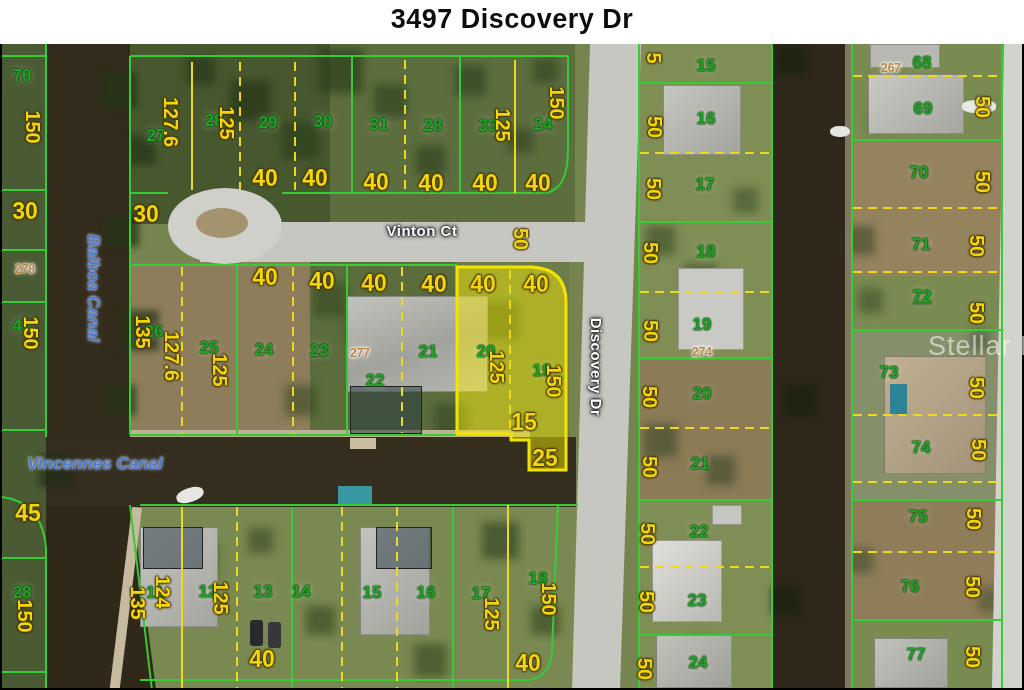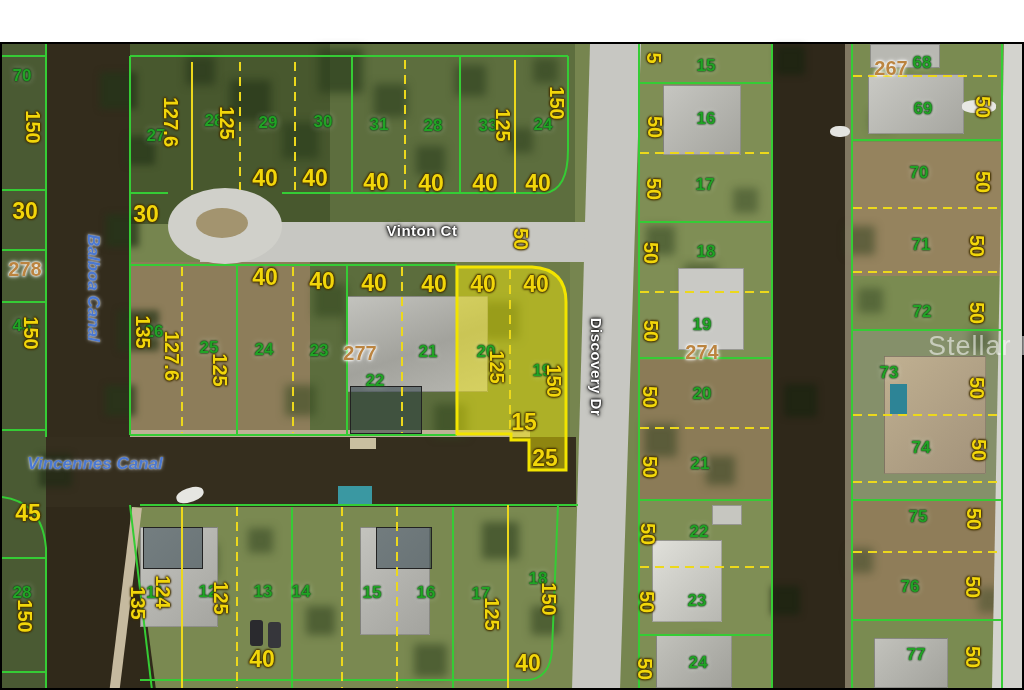--- a/index.html
+++ b/index.html
@@ -22,34 +22,37 @@
   svg.overlay{left:0;top:0;z-index:7;pointer-events:none;}
   #labels{left:0;top:0;width:1024px;height:690px;z-index:8;pointer-events:none;}
   .lbl{transform:translate(-50%,-50%);white-space:nowrap;line-height:1;}
   .lbl.r{transform:translate(-50%,-50%) rotate(90deg);}
   .lbl.lot{font-size:17px;font-weight:700;color:#21a325;
         text-shadow:0 0 2px #07380a,0 0 2px #07380a,0 0 6px rgba(235,255,235,.55);}
   .lbl.dim{font-size:23px;font-weight:700;color:#f2d60a;
         text-shadow:0 1px 2px rgba(70,52,0,.95),0 -1px 2px rgba(70,52,0,.95),
                     1px 0 2px rgba(70,52,0,.95),-1px 0 2px rgba(70,52,0,.95);}
   .lbl.dim.r{font-size:20px;}
-  .lbl.block{font-size:20px;font-weight:700;color:#bb8440;
+  .lbl.block{font-size:12px;font-weight:700;color:#bb8440;
         text-shadow:0 0 2px #fff,0 0 3px #fff,0 0 5px #fff;}
   .lbl.street{font-size:15px;font-weight:700;color:#fff;
         text-shadow:0 0 2px #000,0 0 3px #000,0 0 5px #000;letter-spacing:.5px;}
   .lbl.canal{font-size:17px;font-weight:700;font-style:italic;color:#4b78d0;
         text-shadow:0 0 2px rgba(245,248,255,.9),0 0 4px rgba(225,235,255,.6);}
   .watermark{left:928px;top:331px;width:220px;font-size:27px;font-weight:400;
         color:rgba(255,255,255,.55);z-index:9;letter-spacing:1px;}
 </style>
 </head>
 <body>
 
 <div class="page">
 
+  <div class="title-bar">
+    <div class="title-text">3497 Discovery Dr</div>
+  </div>
 
   <div class="map-area">
 
     <div class="ter" style="left:0;top:44px;width:1024px;height:646px;background:#76854f;"></div>
     <div class="ter" style="left:0;top:44px;width:46px;height:646px;background:#4a5a33;"></div>
     <div class="ter" style="left:130px;top:44px;width:200px;height:180px;background:#48582e;"></div>
     <div class="ter" style="left:330px;top:44px;width:245px;height:180px;background:#5d6e3e;"></div>
     <div class="ter" style="left:130px;top:262px;width:180px;height:175px;background:#8d7d5a;"></div>
     <div class="ter" style="left:310px;top:262px;width:150px;height:175px;background:#5c6d3d;"></div>
     <div class="ter" style="left:455px;top:262px;width:115px;height:175px;background:#6d7c48;"></div>
@@ -214,21 +217,21 @@
         <div class="lbl lot" style="left: 702px; top: 324px;">19</div>
         <div class="lbl lot" style="left: 702px; top: 393px;">20</div>
         <div class="lbl lot" style="left: 700px; top: 463px;">21</div>
         <div class="lbl lot" style="left: 699px; top: 531px;">22</div>
         <div class="lbl lot" style="left: 697px; top: 600px;">23</div>
         <div class="lbl lot" style="left: 698px; top: 662px;">24</div>
         <div class="lbl lot" style="left: 922px; top: 62px;">68</div>
         <div class="lbl lot" style="left: 923px; top: 108px;">69</div>
         <div class="lbl lot" style="left: 919px; top: 172px;">70</div>
         <div class="lbl lot" style="left: 921px; top: 244px;">71</div>
-        <div class="lbl lot" style="left: 922px; top: 311px;">72</div>
+        <div class="lbl lot" style="left: 922px; top: 296px; text-decoration: underline;">72</div>
         <div class="lbl lot" style="left: 889px; top: 372px;">73</div>
         <div class="lbl lot" style="left: 921px; top: 447px;">74</div>
         <div class="lbl lot" style="left: 918px; top: 516px;">75</div>
         <div class="lbl lot" style="left: 894px; top: 586px; margin-left: 16px;">76</div>
         <div class="lbl lot" style="left: 916px; top: 654px;">77</div>
         <div class="lbl lot" style="left: 154px; top: 331px;">26</div>
         <div class="lbl lot" style="left: 209px; top: 347px;">25</div>
         <div class="lbl lot" style="left: 264px; top: 349px;">24</div>
         <div class="lbl lot" style="left: 319px; top: 350px;">23</div>
         <div class="lbl lot" style="left: 375px; top: 380px;">22</div>

